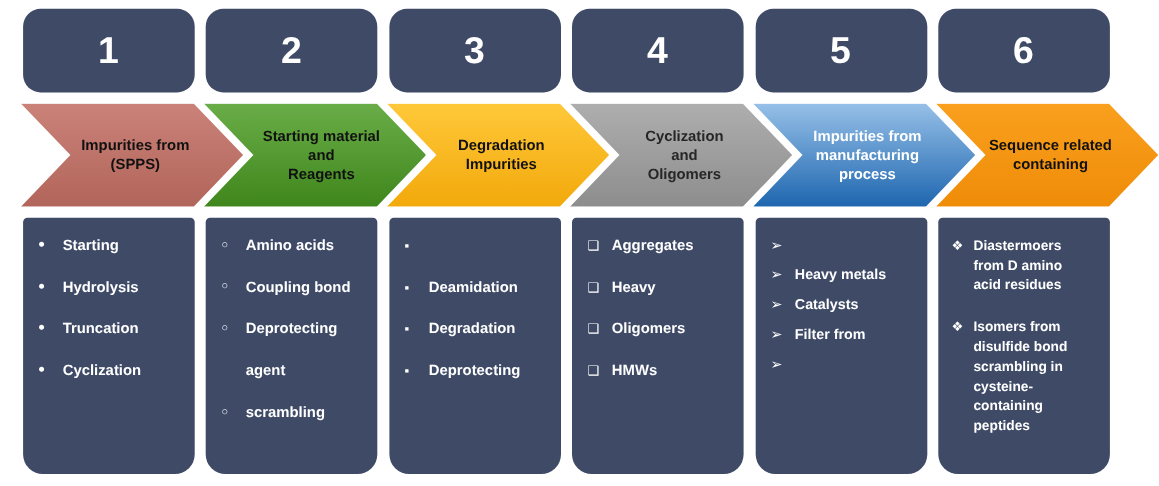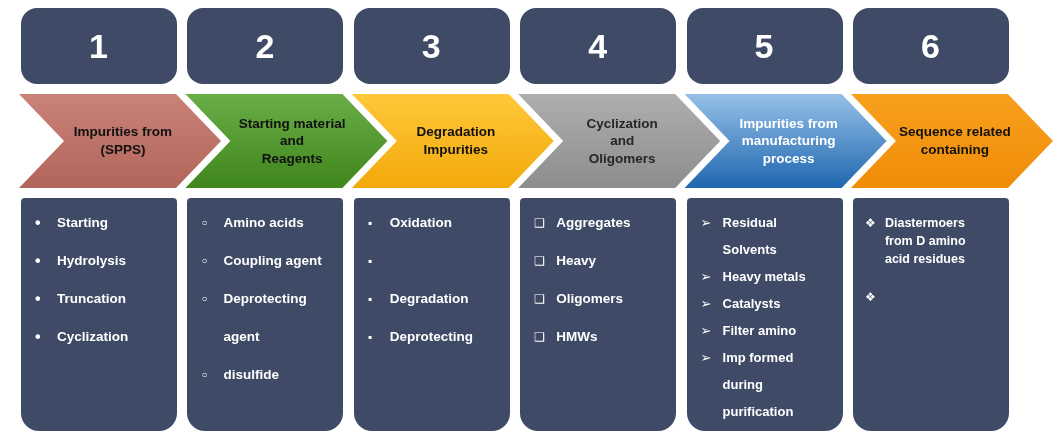--- a/index.html
+++ b/index.html
@@ -89,53 +89,53 @@
       </div>
     </div>
     <div class="list-box" style="background: rgb(62, 74, 102); color: rgb(255, 255, 255);">
       <ul class="items">
           <li class="item">
             <span class="bullet b-circle">○</span>
             <span class="item-text">Amino acids</span>
           </li>
           <li class="item">
             <span class="bullet b-circle">○</span>
-            <span class="item-text">Coupling agent</span>
+            <span class="item-text">Coupling bond</span>
           </li>
           <li class="item">
             <span class="bullet b-circle">○</span>
             <span class="item-text">Deprotecting
 agent</span>
           </li>
           <li class="item">
             <span class="bullet b-circle">○</span>
-            <span class="item-text">disulfide</span>
+            <span class="item-text">scrambling</span>
           </li>
         </ul>
     </div>
   </div>
 
   <div class="column c2">
     <div class="num-box" style="background: rgb(62, 74, 102); color: rgb(255, 255, 255);">
       <span class="num">3</span>
     </div>
     <div class="arrow-slot">
       <div class="arrow" style="background: linear-gradient(rgb(255, 200, 58), rgb(242, 169, 11)); color: rgb(17, 17, 17); align-items: center;">
         <span class="arrow-label">Degradation
 Impurities</span>
       </div>
     </div>
     <div class="list-box" style="background: rgb(62, 74, 102); color: rgb(255, 255, 255);">
       <ul class="items">
           <li class="item">
             <span class="bullet b-square">▪</span>
-            <span class="item-text">Oxidation</span>
-          </li>
-          <li class="item">
-            <span class="bullet b-square">▪</span>
+          </li>
+          <li class="item">
+            <span class="bullet b-square">▪</span>
+            <span class="item-text">Deamidation</span>
           </li>
           <li class="item">
             <span class="bullet b-square">▪</span>
             <span class="item-text">Degradation</span>
           </li>
           <li class="item">
             <span class="bullet b-square">▪</span>
             <span class="item-text">Deprotecting</span>
           </li>
         </ul>
@@ -183,40 +183,35 @@
       <div class="arrow" style="background: linear-gradient(rgb(150, 192, 232), rgb(30, 102, 175)); color: rgb(255, 255, 255);">
         <span class="arrow-label">Impurities from
 manufacturing
 process</span>
       </div>
     </div>
     <div class="list-box" style="background: rgb(62, 74, 102); color: rgb(255, 255, 255);">
       <ul class="items">
           <li class="item">
             <span class="bullet b-arrowhead">➢</span>
-            <span class="item-text">Residual
-Solvents</span>
           </li>
           <li class="item">
             <span class="bullet b-arrowhead">➢</span>
             <span class="item-text">Heavy metals</span>
           </li>
           <li class="item">
             <span class="bullet b-arrowhead">➢</span>
             <span class="item-text">Catalysts</span>
           </li>
           <li class="item">
             <span class="bullet b-arrowhead">➢</span>
-            <span class="item-text">Filter amino</span>
-          </li>
-          <li class="item">
-            <span class="bullet b-arrowhead">➢</span>
-            <span class="item-text">Imp formed
-during
-purification</span>
+            <span class="item-text">Filter from</span>
+          </li>
+          <li class="item">
+            <span class="bullet b-arrowhead">➢</span>
           </li>
         </ul>
     </div>
   </div>
 
   <div class="column c5">
     <div class="num-box" style="background: rgb(62, 74, 102); color: rgb(255, 255, 255);">
       <span class="num">6</span>
     </div>
     <div class="arrow-slot">
@@ -228,17 +223,23 @@
     <div class="list-box" style="background: rgb(62, 74, 102); color: rgb(255, 255, 255);">
       <ul class="items">
           <li class="item">
             <span class="bullet b-diamond">❖</span>
             <span class="item-text">Diastermoers
 from D amino
 acid residues</span>
           </li>
           <li class="item">
             <span class="bullet b-diamond">❖</span>
+            <span class="item-text">Isomers from
+disulfide bond
+scrambling in
+cysteine-
+containing
+peptides</span>
           </li>
         </ul>
     </div>
   </div>
 </div>
 
 </body></html>

